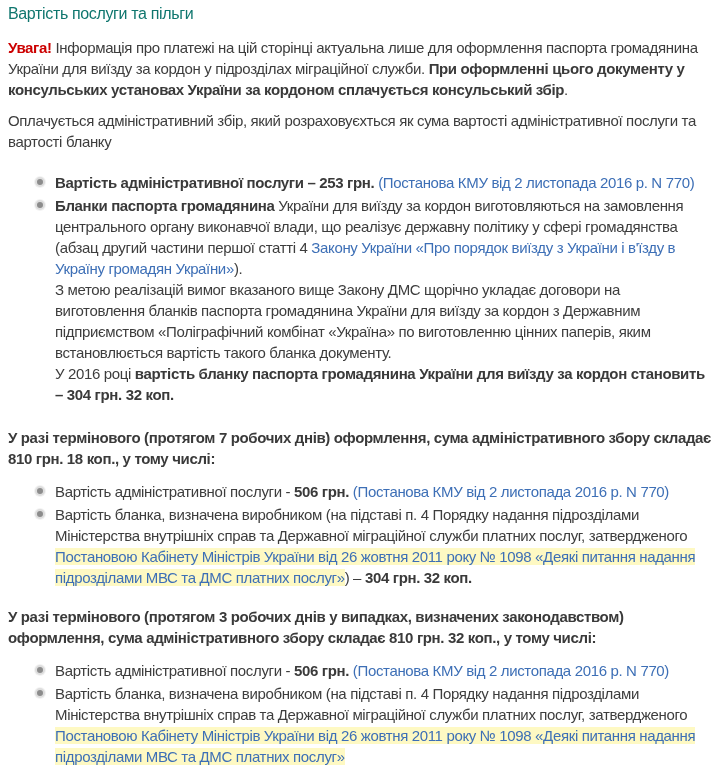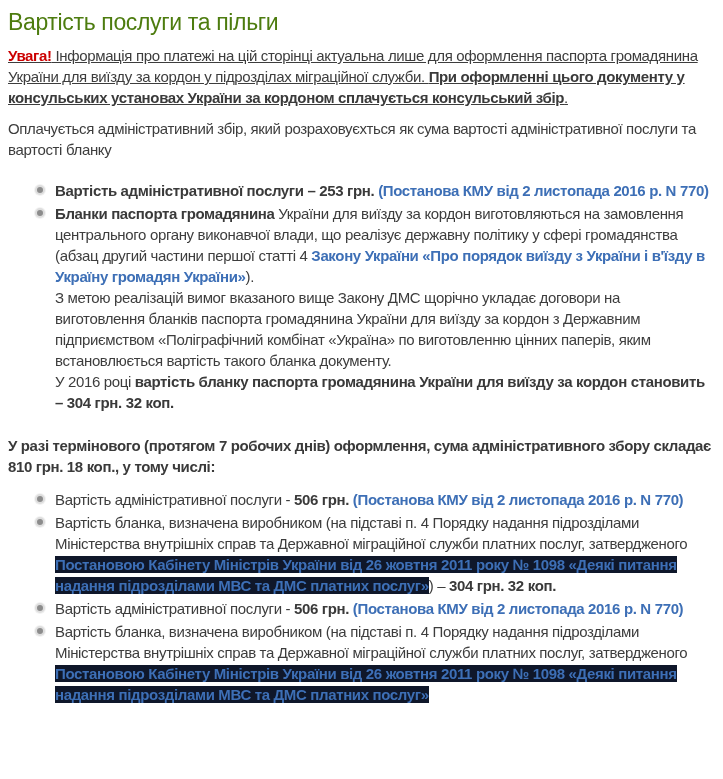--- a/index.html
+++ b/index.html
@@ -7,48 +7,48 @@
     width:723px;
     font-family:"Liberation Sans","DejaVu Sans",sans-serif;
     font-size:15px;
     line-height:21px;
     letter-spacing:-0.35px;
     color:#3d3d3d;
     padding:3px 10px 0 8px;
     box-sizing:border-box;
   }
   h1.page-title{
-    font-size:23px;
+    font-size:16px;
     line-height:22px;
     font-weight:normal;
-    color:#4d7c0f;
-    margin:8px 0 12px 0;
+    color:#0f766e;
+    margin:0 0 12px 0;
   }
   p{margin:0;}
-  .intro{margin-bottom:10px;text-decoration:underline;}
+  .intro{margin-bottom:10px;}
   .attention{color:#cc0000;font-weight:bold;}
   b,strong{font-weight:bold;color:#3a3a3a;}
   .fee-note{margin-bottom:20px;}
   .sec-heading{font-weight:bold;margin:0 0 12px 0;}
   .sec-heading .reg{font-weight:normal;}
   .gap-xl{margin-top:22px;}
   .gap-lg{margin-top:18px;}
   ul.bullets{list-style:none;margin:0;padding:0 0 0 47px;}
   ul.bullets li{position:relative;margin:0 0 2px 0;}
   .bullet{
     position:absolute;
     left:-20px;top:5px;
     width:6px;height:6px;
     border-radius:50%;
     background:#8c8c8c;
     border:2px solid #dedede;
     box-shadow:0 0 0 1px #f3f3f3;
   }
-  a.link{color:#3d6fb6;text-decoration:none;cursor:pointer;font-weight:bold;}
-  a.link.hl{background:#0f172a;}
+  a.link{color:#3d6fb6;text-decoration:none;cursor:pointer;}
+  a.link.hl{background:#fef9c3;}
 </style>
 </head>
 <body>
 
 <main>
 
   <h1 class="page-title">Вартість послуги та пільги</h1>
 
   <p class="intro"><strong class="attention">Увага!</strong><span> Інформація про платежі на цій сторінці актуальна лише для оформлення паспорта громадянина України для виїзду за кордон у підрозділах міграційної служби. </span><strong>При оформленні цього документу у консульських установах України за кордоном сплачується консульський збір</strong><span>.</span></p>
 
@@ -60,19 +60,20 @@
     <li><span class="bullet"></span><strong>Бланки паспорта громадянина</strong><span> України для виїзду за кордон виготовляються на замовлення центрального органу виконавчої влади, що реалізує державну політику у сфері громадянства (абзац другий частини першої статті 4 </span><a class="link">Закону України «Про порядок виїзду з України і в'їзду в Україну громадян України»</a><span>).</span><br><span>З метою реалізацій вимог вказаного вище Закону ДМС щорічно укладає договори на виготовлення бланків паспорта громадянина України для виїзду за кордон з Державним підприємством «Поліграфічний комбінат «Україна» по виготовленню цінних паперів, яким встановлюється вартість  такого бланка документу.</span><br><span>У 2016 році </span><strong>вартість бланку паспорта громадянина України для виїзду за кордон становить – 304 грн. 32 коп.</strong></li>
   </ul>
 
   <p class="sec-heading gap-xl"><strong>У разі термінового (протягом 7 робочих днів) оформлення, сума адміністративного збору складає 810 грн. 18 коп., у тому числі:</strong></p>
 
   <ul class="bullets">
     <li><span class="bullet"></span><span>Вартість адміністративної послуги - </span><strong>506 грн.</strong><span> </span><a class="link">(Постанова КМУ від 2 листопада 2016 р. N 770)</a></li>
     <li><span class="bullet"></span><span>Вартість бланка, визначена виробником (на підставі п. 4 Порядку надання підрозділами Міністерства внутрішніх справ та Державної міграційної служби платних послуг, затвердженого </span><a class="link hl">Постановою Кабінету Міністрів України від 26 жовтня 2011 року № 1098 «Деякі питання надання підрозділами МВС та ДМС платних послуг»</a><span>) – </span><strong>304 грн. 32 коп.</strong></li>
   </ul>
 
+  <p class="sec-heading gap-lg"><strong>У разі термінового (протягом 3 робочих днів у випадках, визначених законодавством) оформлення, сума адміністративного збору складає 810 грн. 32 коп., у тому числі:</strong></p>
 
   <ul class="bullets">
     <li><span class="bullet"></span><span>Вартість адміністративної послуги - </span><strong>506 грн.</strong><span> </span><a class="link">(Постанова КМУ від 2 листопада 2016 р. N 770)</a></li>
     <li><span class="bullet"></span><span>Вартість бланка, визначена виробником (на підставі п. 4 Порядку надання підрозділами Міністерства внутрішніх справ та Державної міграційної служби платних послуг, затвердженого </span><a class="link hl">Постановою Кабінету Міністрів України від 26 жовтня 2011 року № 1098 «Деякі питання надання підрозділами МВС та ДМС платних послуг»</a></li>
   </ul>
 
 </main>
 
 </body></html>

